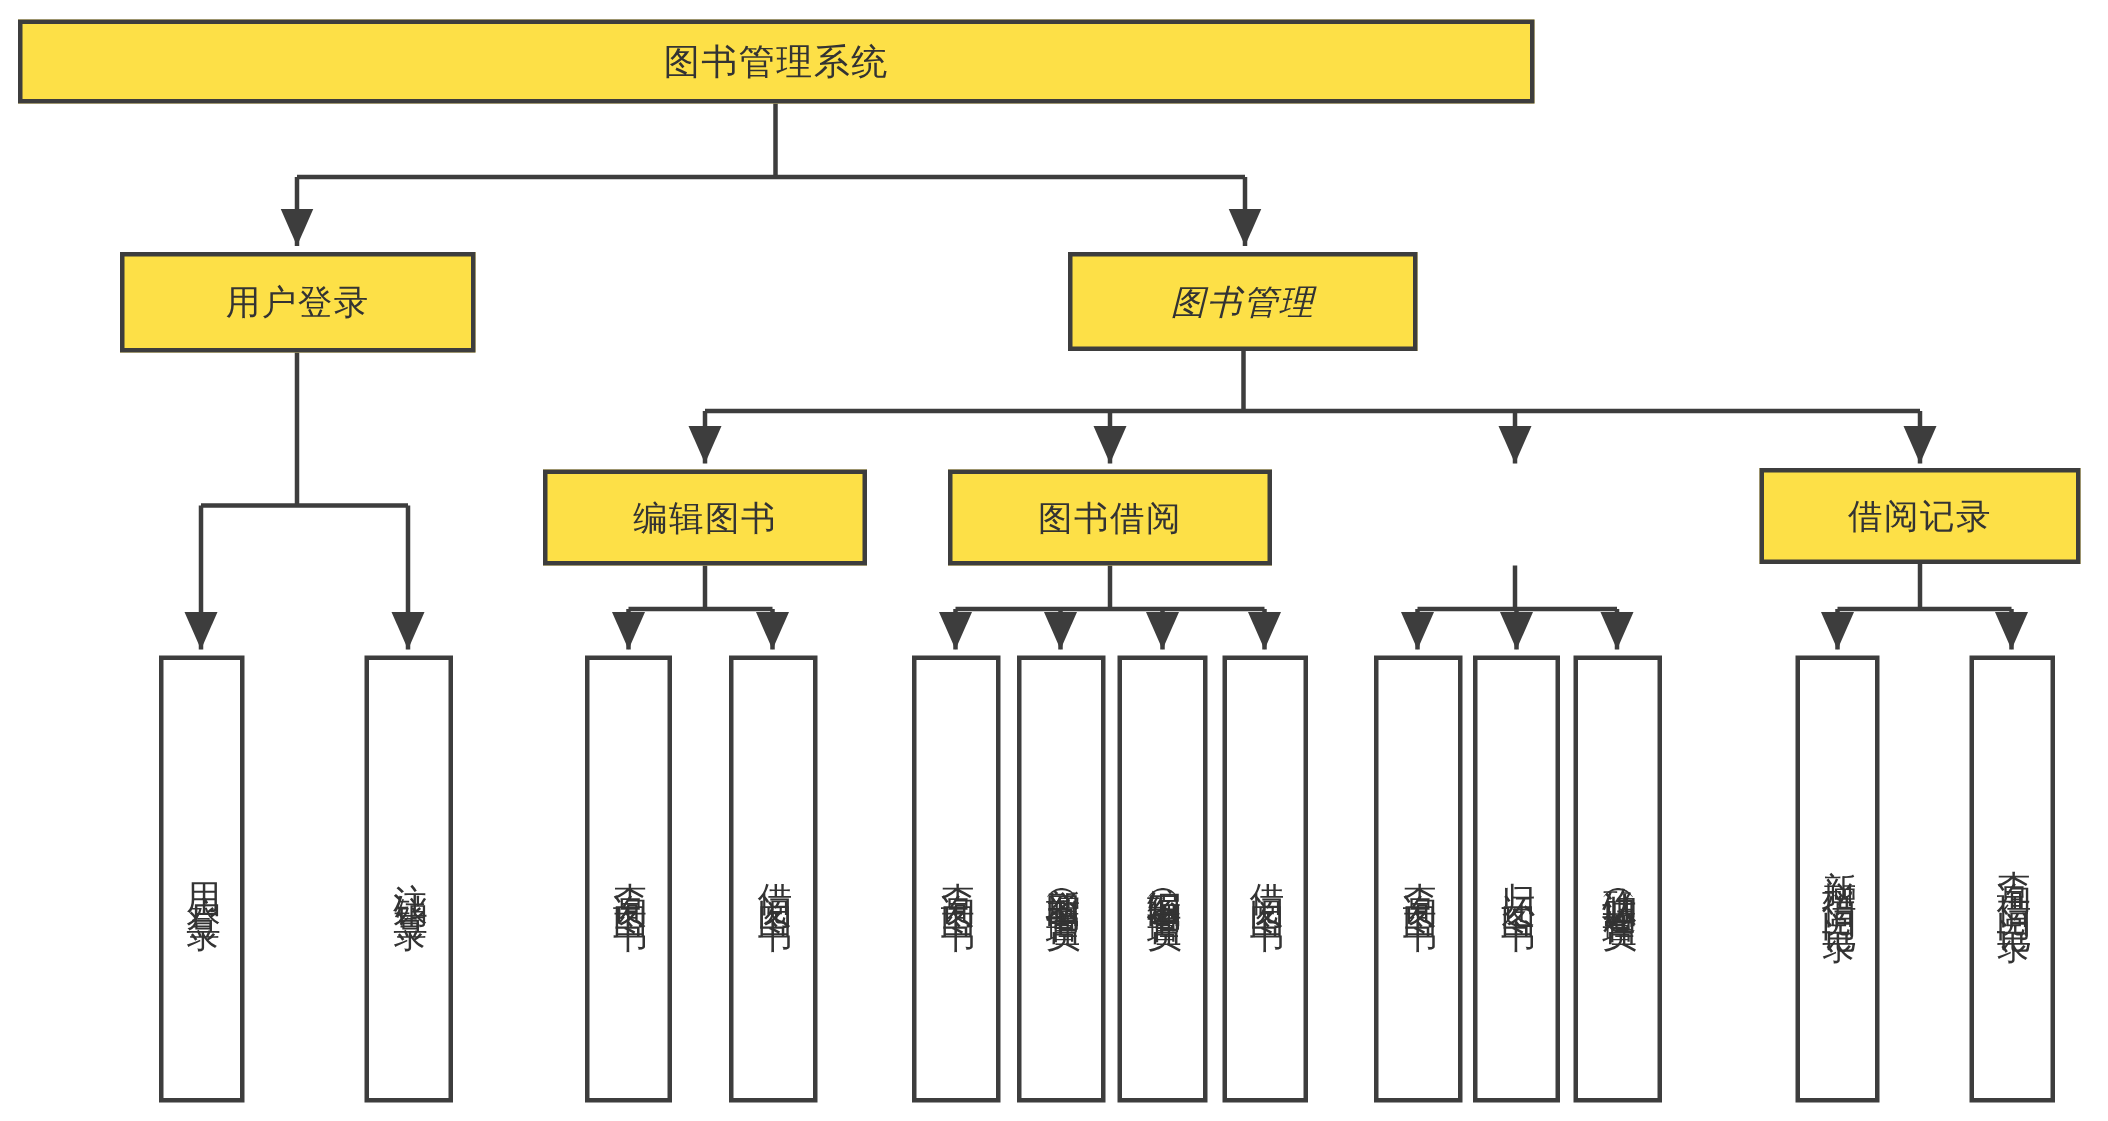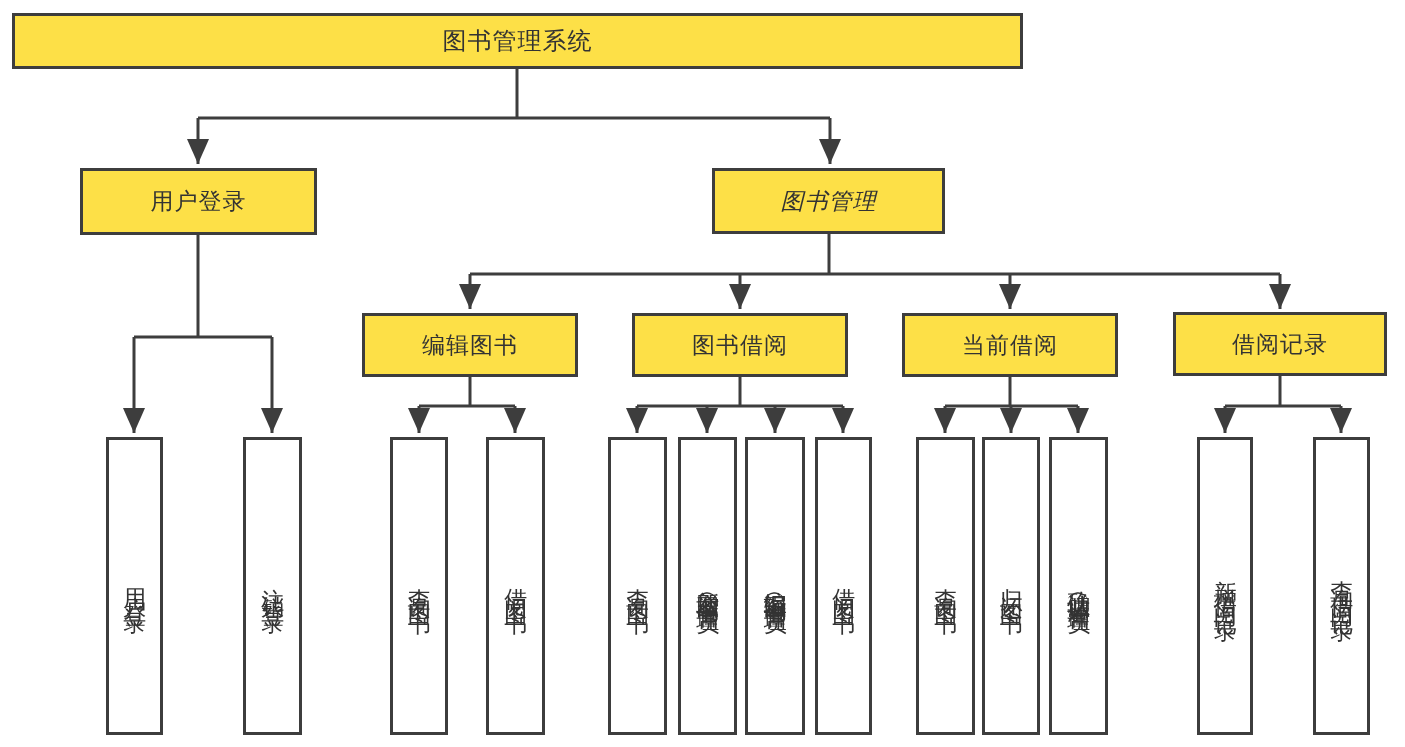--- a/index.html
+++ b/index.html
@@ -128,21 +128,20 @@
     <line x1="1341" y1="406" x2="1341" y2="433" marker-end="url(#arw)"></line>
   </svg>
 
   <div class="hbox root-box" style="left:12px;top:13px;width:1011px;height:56px;">图书管理系统</div>
 
   <div class="hbox" style="left:80px;top:168px;width:237px;height:67px;">用户登录</div>
   <div class="hbox" style="left:712px;top:168px;width:233px;height:66px;font-style:italic;">图书管理</div>
 
   <div class="hbox" style="left:362px;top:313px;width:216px;height:64px;">编辑图书</div>
   <div class="hbox" style="left:632px;top:313px;width:216px;height:64px;text-align:center;">图书借阅</div>
-  <div class="hbox" style="left:902px;top:313px;width:216px;height:64px;">当前借阅</div>
   <div class="hbox" style="left:1173px;top:312px;width:214px;height:64px;">借阅记录</div>
 
   <div class="vbox" style="left:106px;top:437px;width:57px;height:298px;">用户登录</div>
   <div class="vbox" style="left:243px;top:437px;width:59px;height:298px;">注销登录</div>
 
   <div class="vbox" style="left:390px;top:437px;width:58px;height:298px;">查询图书</div>
   <div class="vbox" style="left:486px;top:437px;width:59px;height:298px;">借阅图书</div>
 
   <div class="vbox" style="left:608px;top:437px;width:59px;height:298px;">查询图书</div>
   <div class="vbox tight" style="left:678px;top:437px;width:59px;height:298px;">新增图书（管理员）</div>

